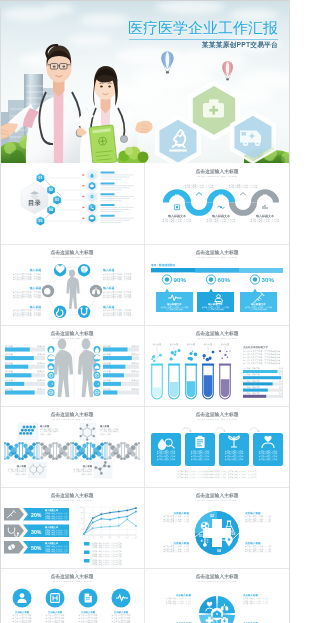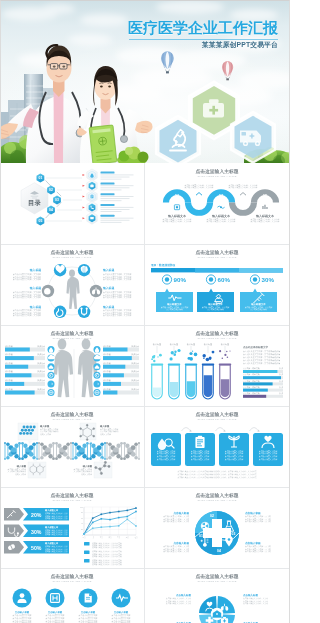--- a/index.html
+++ b/index.html
@@ -3,21 +3,21 @@
 <meta charset="utf-8">
 <style>
   html,body{margin:0;padding:0;background:#fff;}
   body{width:290px;height:623px;overflow:hidden;font-family:"Liberation Sans",sans-serif;}
   #page{position:relative;width:290px;height:623px;background:#fff;overflow:hidden;}
   .pgborder{position:absolute;left:0;top:0;width:290px;height:623px;box-sizing:border-box;border-left:1.5px solid #dcdcdc;border-right:1.5px solid #dcdcdc;border-top:1.5px solid #d2d2d2;pointer-events:none;z-index:5;}
 
   
   .hero{position:relative;width:290px;height:163px;overflow:hidden;background:#cfe3ea;}
   .hero svg.heroart{position:absolute;left:0;top:0;}
-  .hero .htitle{position:absolute;left:128px;top:20px;width:152px;font-size:15px;font-weight:bold;color:#24a8e0;line-height:16px;white-space:nowrap;transform-origin:left top;text-shadow:0 0.5px 0 rgba(255,255,255,0.6);}
+  .hero .htitle{position:absolute;left:128px;top:20px;width:152px;font-size:15px;font-weight:normal;color:#24a8e0;line-height:16px;white-space:nowrap;transform-origin:left top;text-shadow:0 0.5px 0 rgba(255,255,255,0.6);}
   .hero .hrule{position:absolute;left:129px;top:38.5px;width:149px;height:1px;background:#2aa9e0;opacity:.55;}
   .hero .hsub{position:absolute;right:12px;top:40px;font-size:6.8px;font-weight:bold;color:#3d6e89;letter-spacing:0.15px;white-space:nowrap;}
 
   
   .grid{position:relative;width:290px;height:460px;}
   .cell{position:absolute;width:144px;height:80px;background:#fff;overflow:hidden;}
   .cell .sv{position:absolute;left:0;top:0;}
   .vline{position:absolute;background:#e6e8ea;width:1px;}
   .hline{position:absolute;background:#e6e8ea;height:1px;left:0;width:290px;}
 </style>

